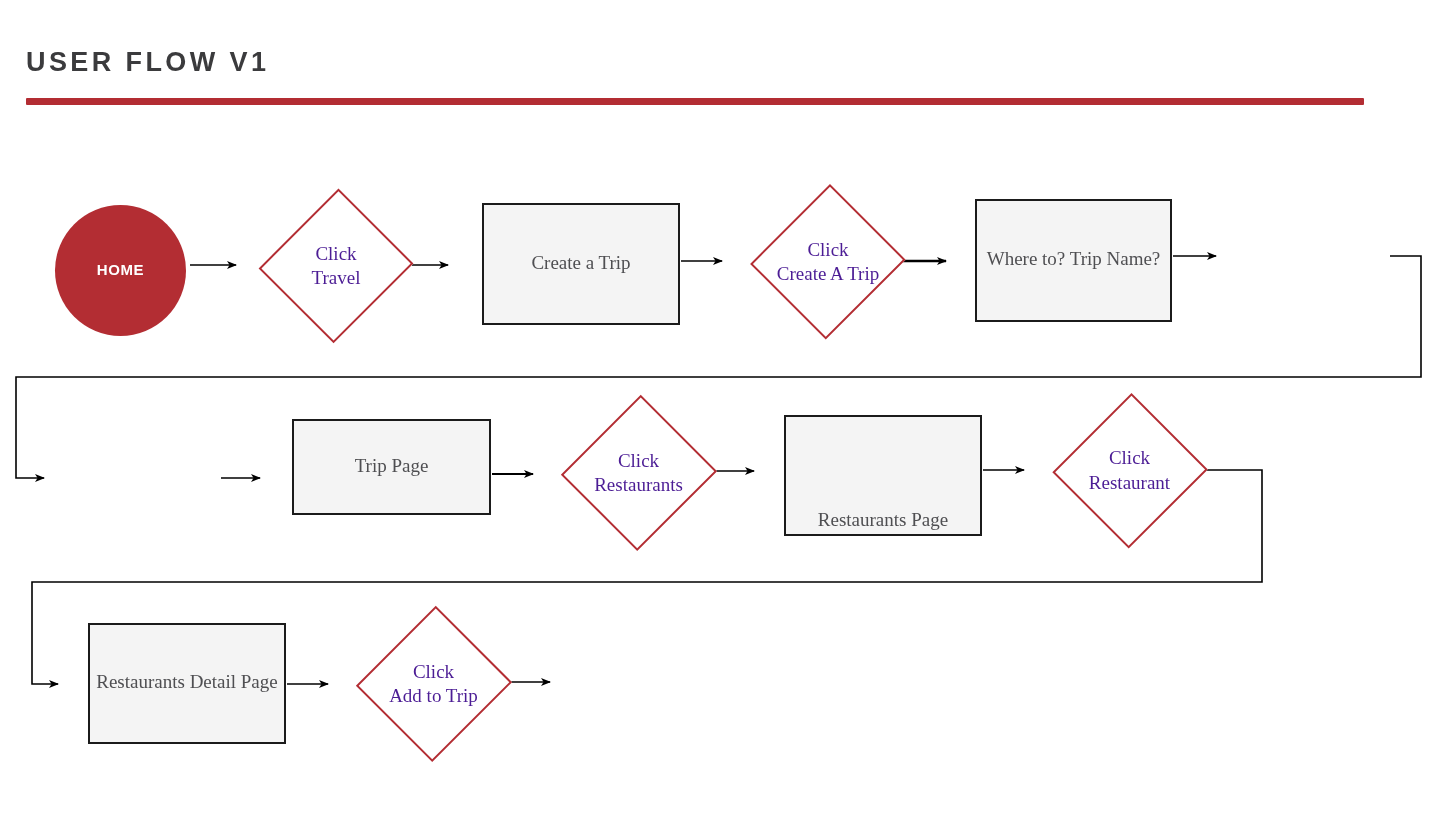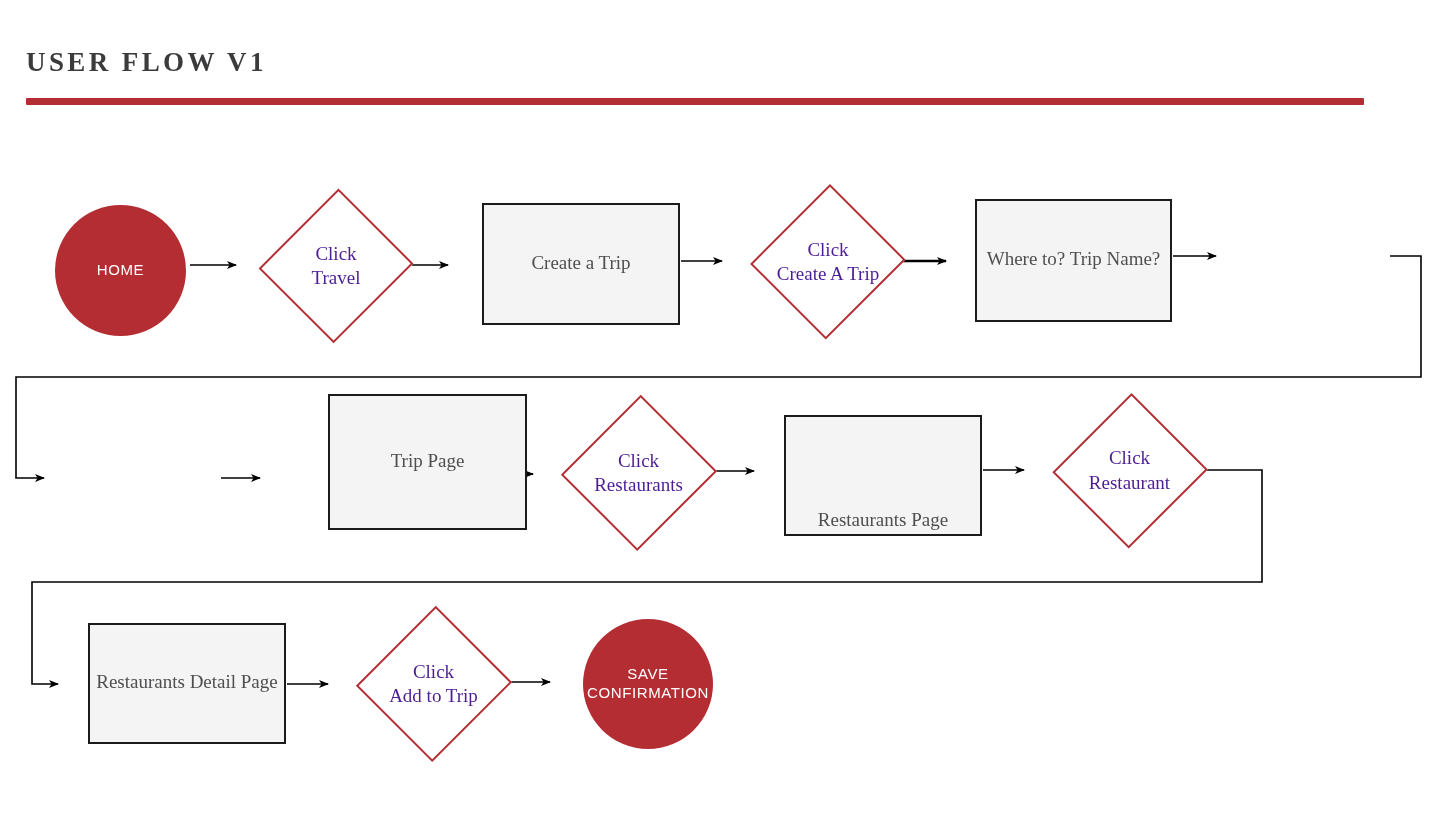--- a/index.html
+++ b/index.html
@@ -13,21 +13,21 @@
     position: relative;
     overflow: hidden;
     font-family: "Liberation Sans", sans-serif;
   }
 
   
   #page-title {
     position: absolute;
     left: 26px;
     top: 47px;
-    font-family: Liberation Serif, serif;
+    font-family: Liberation Sans, sans-serif;
     font-size: 27px;
     font-weight: bold;
     letter-spacing: 3.4px;
     color: #3b3b3d;
     white-space: nowrap;
   }
   #title-rule {
     position: absolute;
     left: 26px;
     top: 98px;
@@ -63,21 +63,21 @@
     justify-content: center;
     text-align: center;
   }
 
   
   .node.terminator {
     border-radius: 50%;
     background: #b32d33;
     color: #ffffff;
     font-family: "Liberation Sans", sans-serif;
-    font-weight: normal;
+    font-weight: bold;
     letter-spacing: 0.6px;
     line-height: 1.25;
   }
 
   
   .node.process {
     background: #f4f4f4;
     border: 2px solid #1b1b1b;
     color: #4f4f52;
     font-family: "Liberation Serif", serif;
@@ -173,21 +173,21 @@
     <span class="node-label">Click
 Create A Trip</span>
   </div>
 
   <div class="node process" style="left:975px; top:199px; width:197px; height:123px;">
     <span class="node-label">Where to? Trip Name?</span>
   </div>
 
 
 
-  <div class="node process" style="left:292px; top:394px; width:199px; height:136px;margin-left:36px;">
+  <div class="node process" style="left:292px; top:419px; width:199px; height:96px;">
     <span class="node-label">Trip Page</span>
   </div>
 
   <div class="node decision" style="left:562px; top:393px; width:153px; height:160px;">
     <span class="diamond-shape"></span>
     <span class="node-label">Click
 Restaurants</span>
   </div>
 
   <div class="node process" style="left:784px; top:415px; width:198px; height:121px;align-items:flex-end;">
@@ -203,18 +203,14 @@
   <div class="node process" style="left:88px; top:623px; width:198px; height:121px;">
     <span class="node-label">Restaurants Detail Page</span>
   </div>
 
   <div class="node decision" style="left:357px; top:604px; width:153px; height:160px;">
     <span class="diamond-shape"></span>
     <span class="node-label">Click
 Add to Trip</span>
   </div>
 
-  <div class="node terminator" style="left:583px; top:619px; width:130px; height:130px; font-size:15px;">
-    <span class="node-label">SAVE
-CONFIRMATION</span>
-  </div>
 
 </div>
 
 </body></html>

